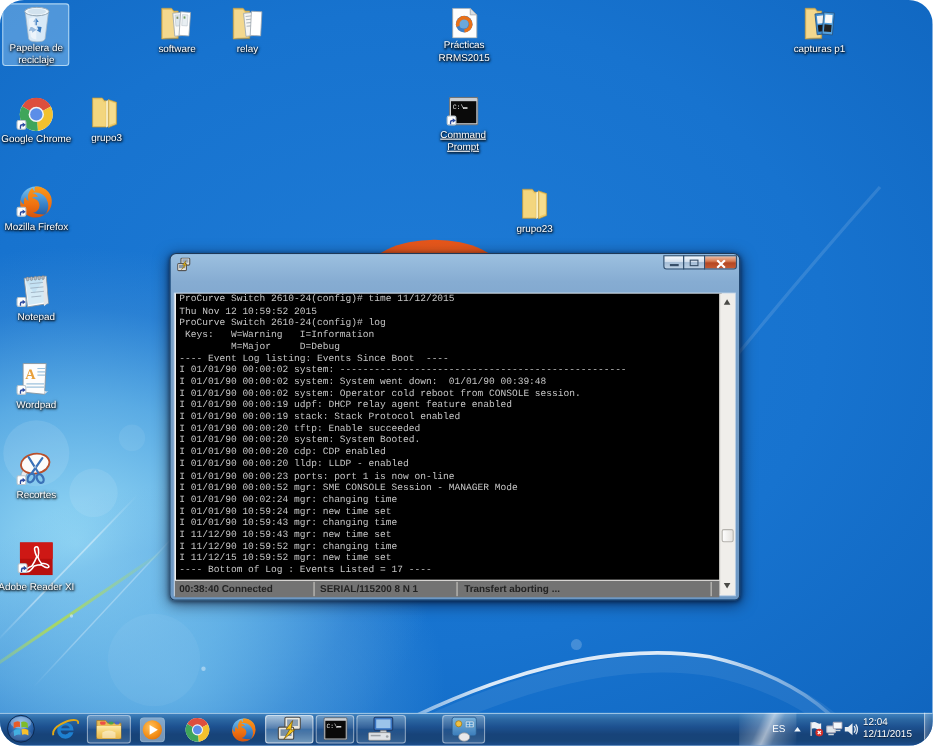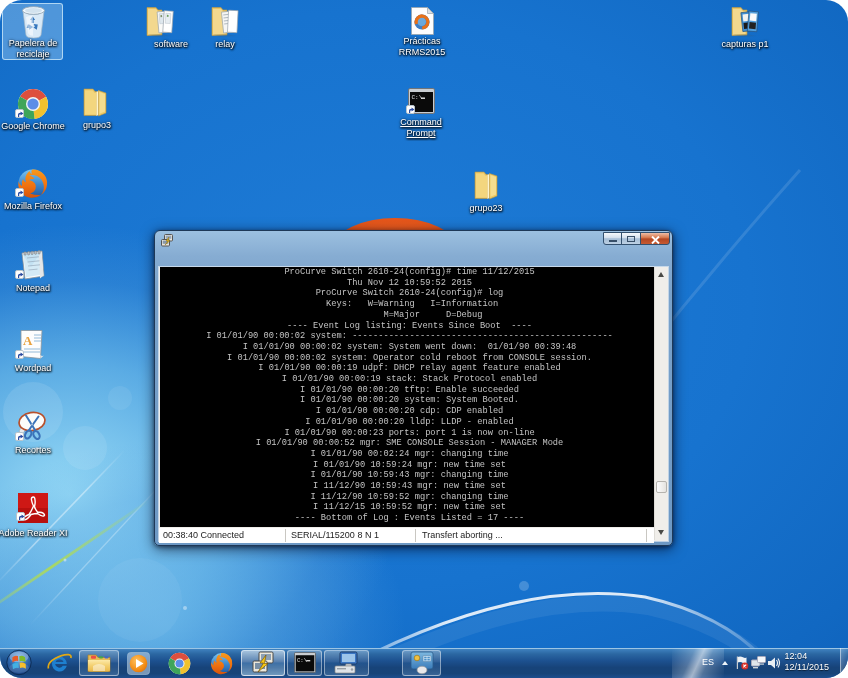--- a/index.html
+++ b/index.html
@@ -29,29 +29,29 @@
   .capbtn{position:absolute;top:1px;height:13px;border:1px solid #33506e;box-sizing:border-box;}
   #btnmin{left:448px;width:19px;border-radius:0 0 0 3px;background:linear-gradient(180deg,#f6f9fc 0%,#d3dfec 45%,#a4bdd6 52%,#bed1e4 100%);}
   #btnmax{left:466px;width:20px;background:linear-gradient(180deg,#f6f9fc 0%,#d3dfec 45%,#a4bdd6 52%,#bed1e4 100%);}
   #btncls{left:485px;width:30px;border-radius:0 0 3px 0;background:linear-gradient(180deg,#edbda6 0%,#d87c52 40%,#b44722 55%,#c65a32 100%);}
   #menubar{position:absolute;left:4px;top:21px;right:4px;height:15px;
        background:linear-gradient(180deg,#f9f9f9 0%,#f0efee 70%,#e5e4e2 100%);
        border-bottom:1px solid #c8c6c2;font-size:8px;color:#111;box-sizing:border-box;}
   #menubar span{position:absolute;top:3px;}
   #client{position:absolute;left:4px;top:36px;right:4px;bottom:4px;background:#efedea;
        box-shadow:0 0 0 1px rgba(255,255,255,.55);}
-  #term{position:absolute;left:1px;top:0px;width:496px;height:260px;background:#000;text-align:center;}
+  #term{position:absolute;left:1px;top:0px;width:496px;height:260px;background:#000;}
   #term pre{margin:0;padding:0px 0 0 3px;font-family:"Liberation Mono",monospace;
        font-size:8.7px;line-height:10.7px;color:#c4c4c4;}
   #scroll{position:absolute;right:0px;top:0px;width:13px;bottom:1px;background:#f0eeea;border-left:1px solid #dedcd7;}
   #sthumb{position:absolute;left:1px;top:214px;width:11px;height:12px;background:linear-gradient(90deg,#fdfdfd,#e5e3df);border:1px solid #b5b3ae;box-sizing:border-box;border-radius:2px;}
   .sarrow{position:absolute;left:3px;width:0;height:0;border-left:3.5px solid transparent;border-right:3.5px solid transparent;}
   #sup{top:5px;border-bottom:5px solid #4a4a46;}
   #sdn{bottom:5px;border-top:5px solid #4a4a46;}
-  #status{position:absolute;left:0px;top:261px;right:14px;height:15px;background:#ffffff;font-size:9px;color:#222;}
+  #status{position:absolute;left:0px;top:261px;right:14px;height:15px;background:#737373;font-size:9px;color:#222;font-weight:bold;}
   #status .sep{position:absolute;top:1px;bottom:1px;width:1px;background:#c9c7c2;}
   
   .shortcut{position:absolute;width:9px;height:9px;background:#fff;border:1px solid #b8c4cc;border-radius:2px;box-sizing:border-box;}
   .shortcut svg{position:absolute;left:0;top:0;}
   
   #taskbar{position:absolute;left:0;bottom:0;width:848px;height:30px;
     background:linear-gradient(180deg,#6aaede 0%,#3d7fbc 5%,#2b67a2 20%,#1d5190 42%,#174379 65%,#174478 85%,#1d4e8e 100%);
     box-shadow:inset 0 1px 0 rgba(255,255,255,.4);}
   .tbtn{position:absolute;top:2px;height:26px;border-radius:3px;border:1px solid rgba(255,255,255,.45);
     background:linear-gradient(180deg,rgba(255,255,255,.26) 0%,rgba(255,255,255,.1) 45%,rgba(90,140,190,.12) 50%,rgba(170,210,245,.22) 100%);
@@ -122,21 +122,21 @@
           <rect x="13.8" y="9.5" width="5" height="10" fill="#dfe8ee" stroke="#b8c2ca" stroke-width=".5"></rect>
           <rect x="15" y="11" width="1.6" height="2" fill="#7f8f68"></rect>
         </g>
       <g transform="rotate(4 23 18)">
           <rect x="17.5" y="7" width="9" height="21.5" fill="#ffffff" stroke="#9aa4ac" stroke-width=".7"></rect>
           <rect x="19.3" y="9.5" width="5" height="10" fill="#e8eef2" stroke="#b8c2ca" stroke-width=".5"></rect>
           <rect x="20.5" y="11" width="1.6" height="2" fill="#6f9f5f"></rect>
         </g>
       <path d="M2,30.5 l14,-0.5 9,2 -15,1z" fill="rgba(60,90,120,.22)"></path>
     </svg>
-    <div class="lbl" style="left:138px;top:39px;width:66px;">software</div>
+    <div class="lbl" style="left:128px;top:39px;width:66px;">software</div>
 
     <svg class="abs" style="left:211px;top:4px" width="29" height="34" viewBox="0 0 29 34">
       <path d="M1,3.5 h9 l2,2.5 h4 v25 l-15,0.5z" fill="#e9c464" stroke="#c29a42" stroke-width=".6"></path>
       <path d="M2,5 h8 l2,2.5 h2.5 v22.5 l-12.5,0.5z" fill="#f3d88e"></path>
       <g transform="rotate(-6 17 18)">
           <rect x="11.5" y="7.5" width="9" height="21" fill="#f6f6f4" stroke="#9aa4ac" stroke-width=".7"></rect>
           <path d="M13,10.5 h6 M13,13.5 h6 M13,16.5 h6 M13,19.5 h4" stroke="#b0b8be" stroke-width="1"></path>
         </g>
       <g transform="rotate(3 23 18)">
           <rect x="17" y="6.5" width="9.5" height="22" fill="#ffffff" stroke="#9aa4ac" stroke-width=".7"></rect>

